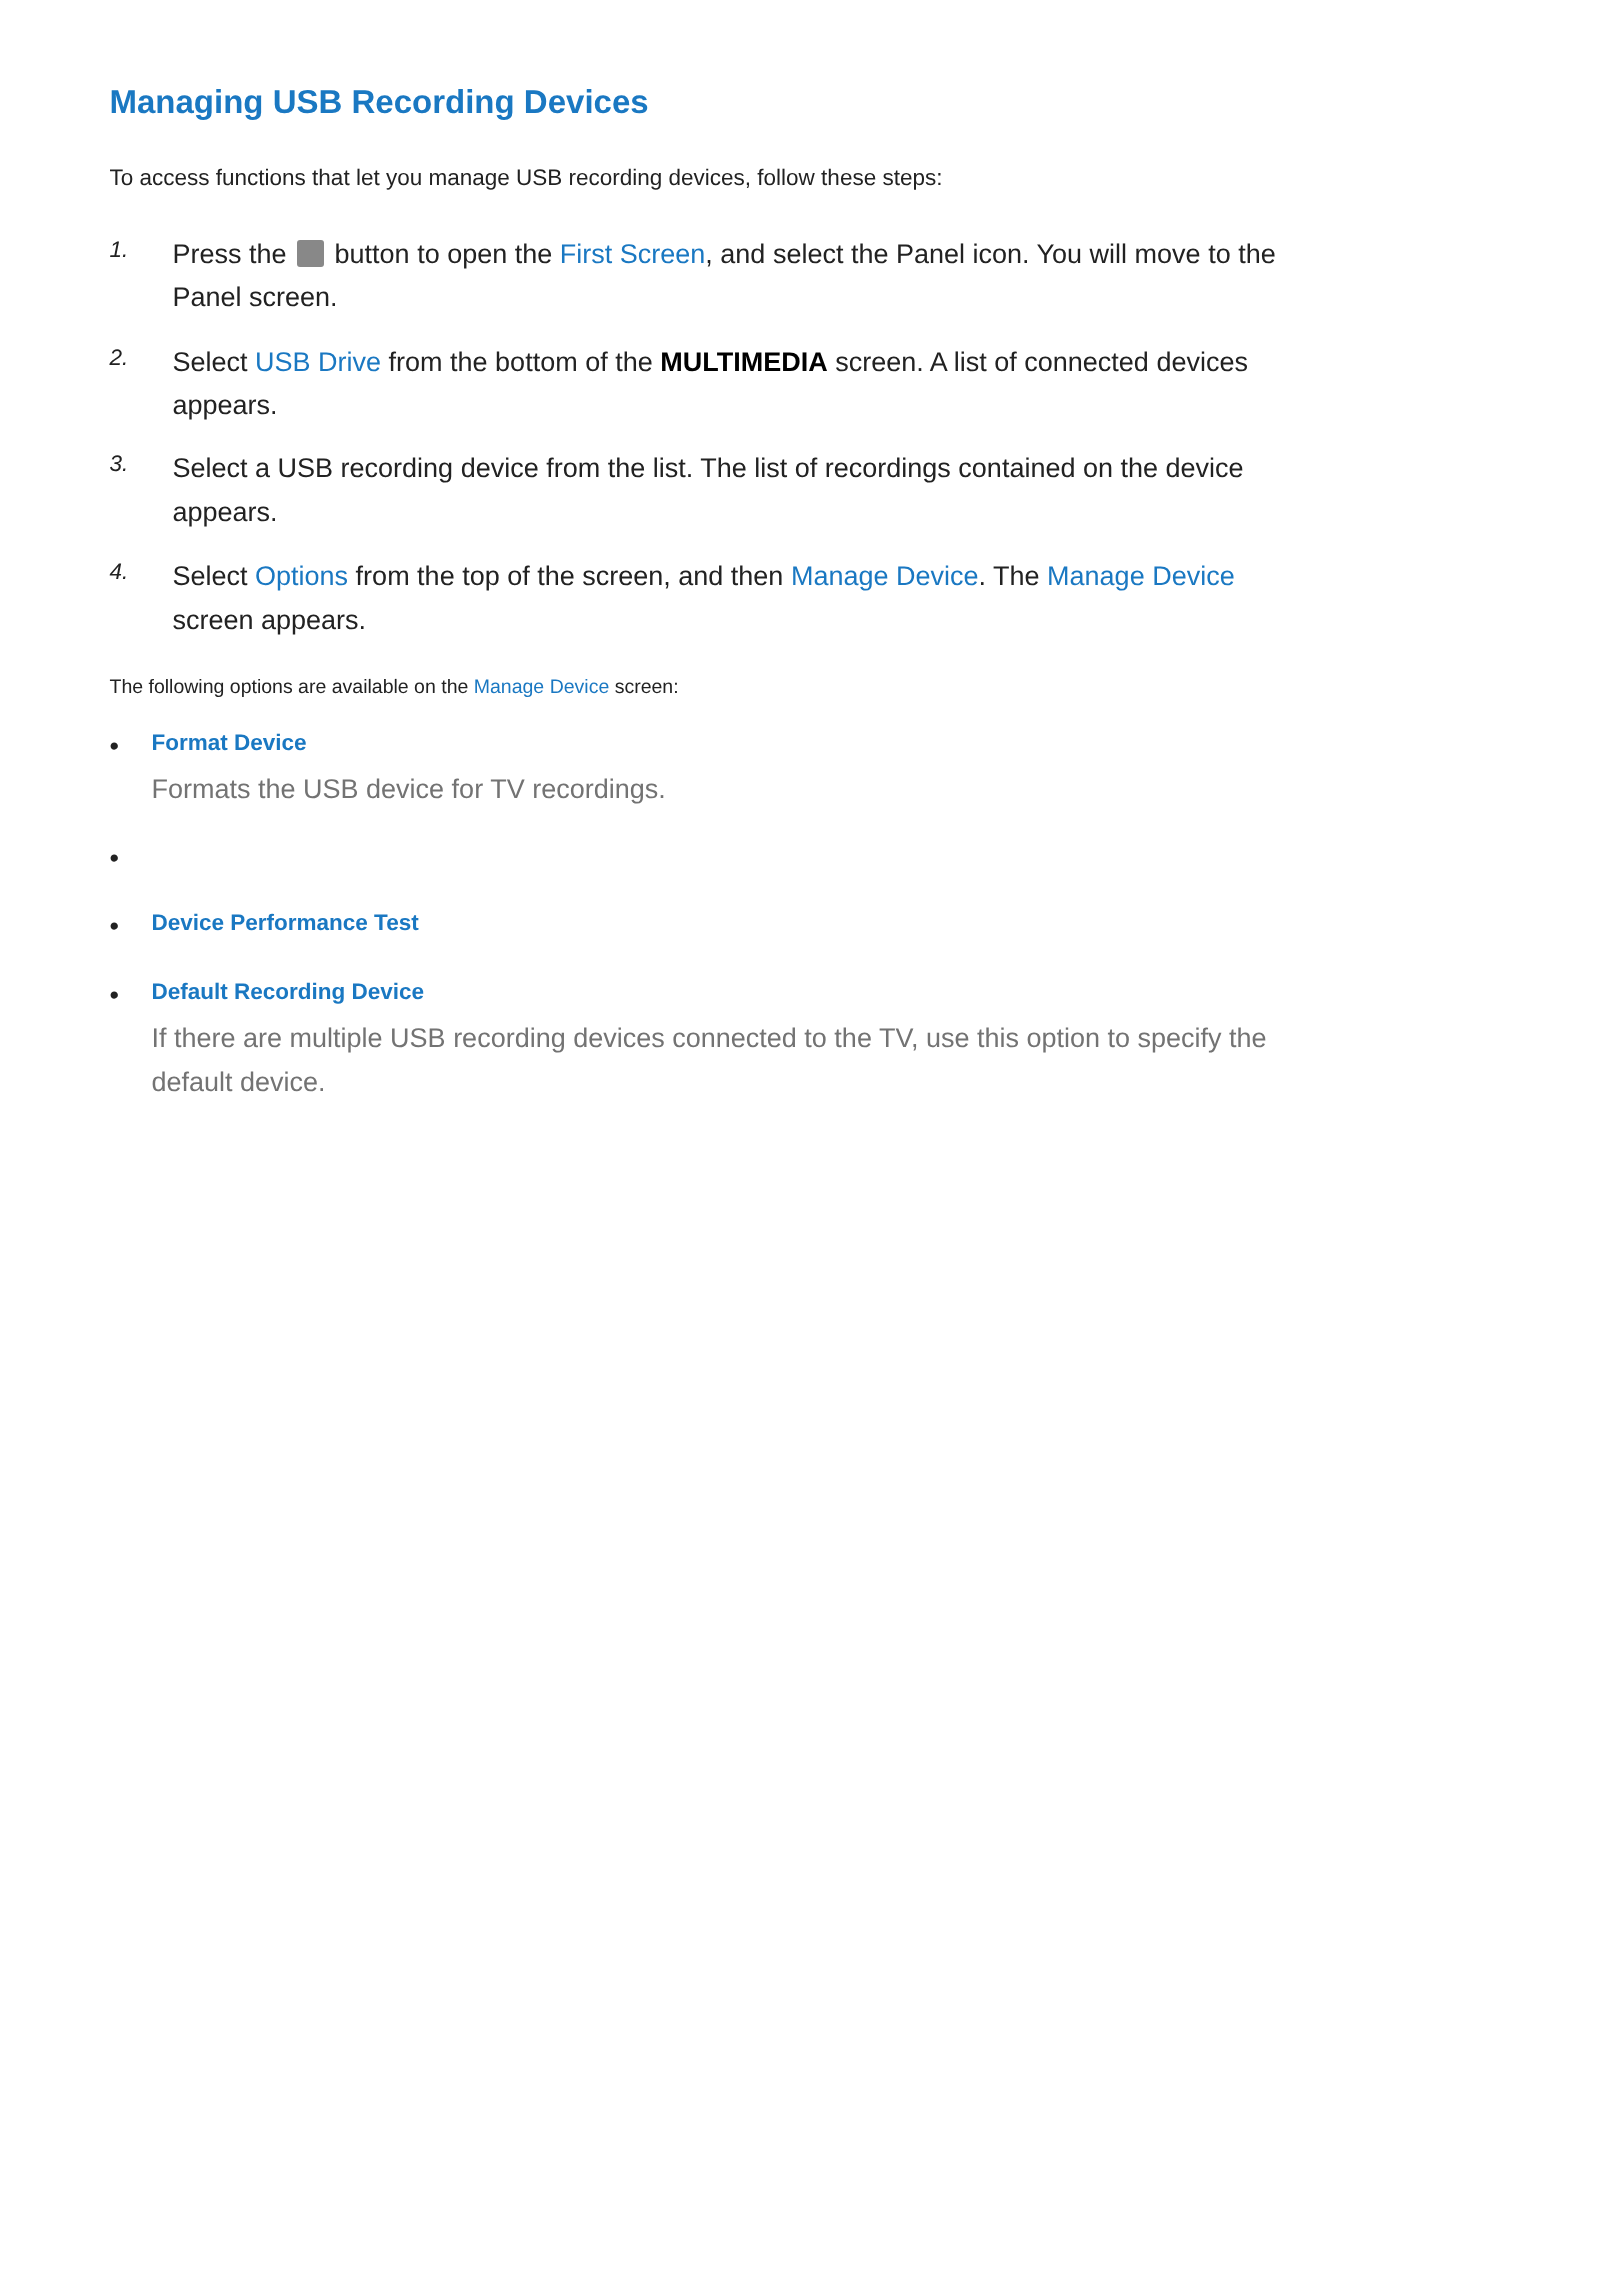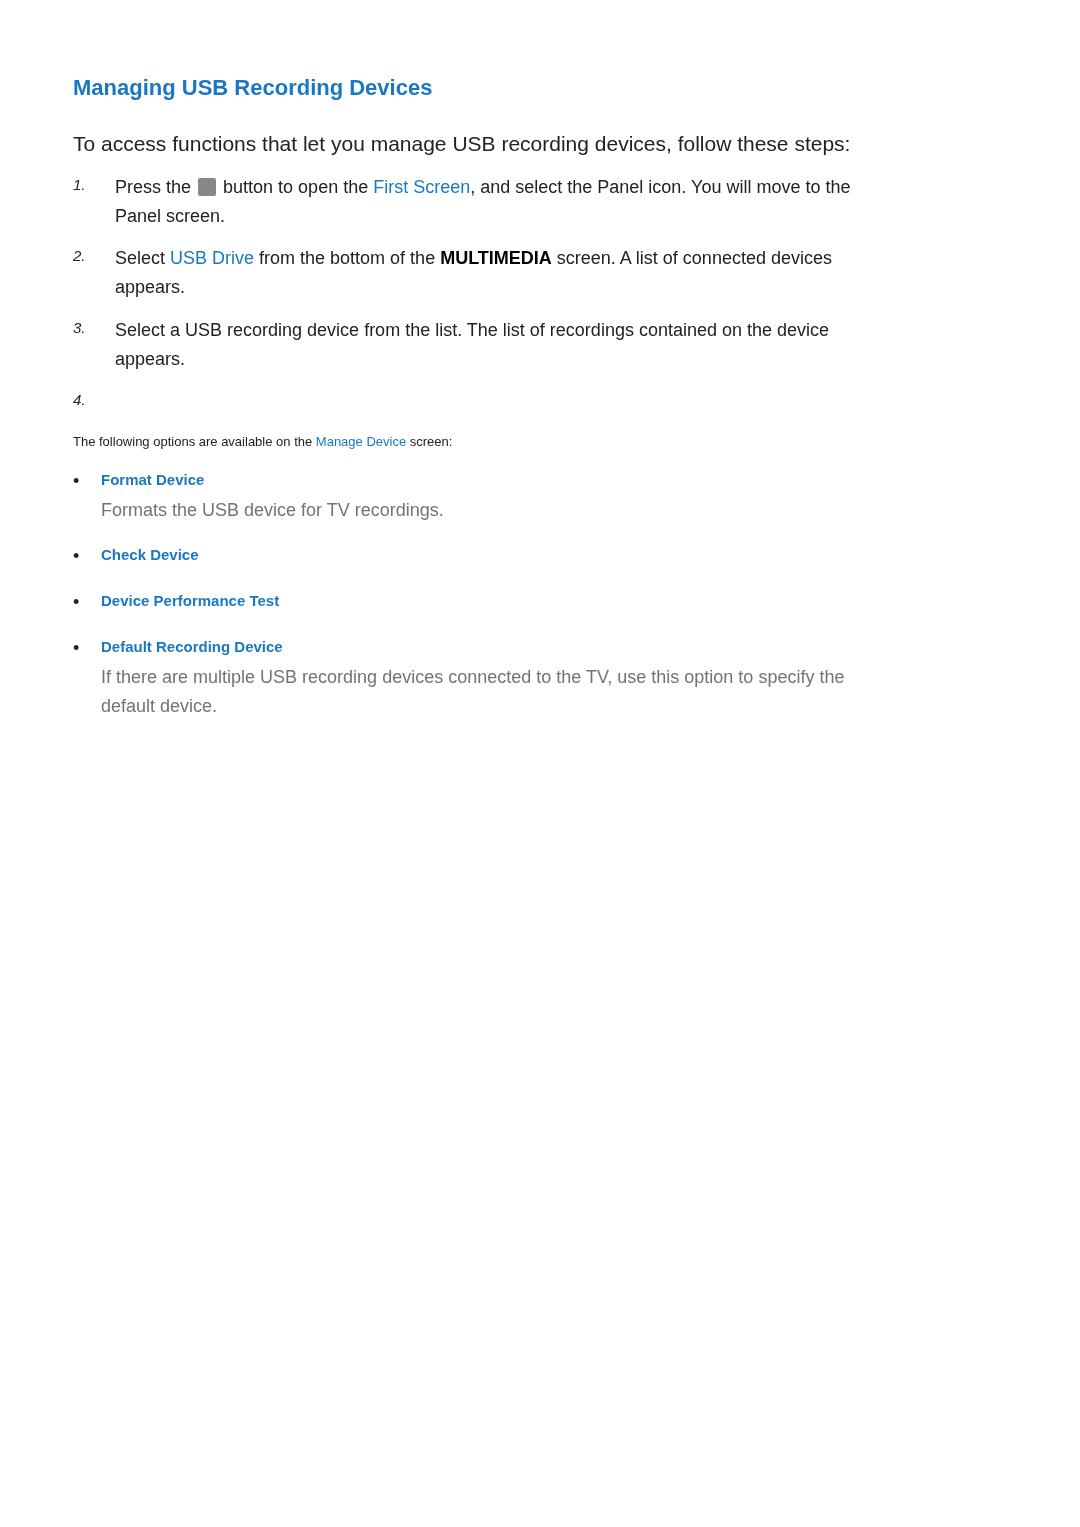--- a/index.html
+++ b/index.html
@@ -13,33 +13,33 @@
       font-family: Arial, sans-serif;
       font-size: 15px;
       color: #222222;
       line-height: 1.6;
     }
 
     .page {
       width: 952px;
       min-height: 1527px;
       background: #ffffff;
-      padding: 70px 73px 80px 73px;
+      padding: 50px 73px 80px 73px;
     }
 
     .page-title {
       color: #1a78c2;
       font-size: 22px;
       font-weight: bold;
       margin-bottom: 22px;
     }
 
     .intro-text {
-      margin-bottom: 12px;
-      font-size: 21px;
+      margin-bottom: 24px;
+      font-size: 15px;
       color: #222;
     }
 
     .steps-list {
       list-style: none;
       margin-bottom: 20px;
       padding: 0;
     }
 
     .steps-list li {
@@ -155,20 +155,23 @@
 
     <li>
       <span class="step-number">3.</span>
       <span class="step-content">
         Select a USB recording device from the list. The list of recordings contained on the device appears.
       </span>
     </li>
 
     <li>
       <span class="step-number">4.</span>
+      <span class="step-content">
+        Select <span class="highlight-blue">Options</span> from the top of the screen, and then <span class="highlight-blue">Manage Device</span>. The <span class="highlight-blue">Manage Device</span> screen appears.
+      </span>
     </li>
 
   </ol>
 
   <p class="options-intro">
     The following options are available on the <span class="highlight-blue">Manage Device</span> screen:
   </p>
 
   <ul class="options-list">
 
@@ -176,21 +179,20 @@
       <span class="bullet">•</span>
       <div class="option-content">
         <span class="option-title">Format Device</span>
         <span class="option-desc">Formats the USB device for TV recordings.</span>
       </div>
     </li>
 
     <li>
       <span class="bullet">•</span>
       <div class="option-content">
-        <span class="option-title">Check Device</span>
       </div>
     </li>
 
     <li>
       <span class="bullet">•</span>
       <div class="option-content">
         <span class="option-title">Device Performance Test</span>
       </div>
     </li>
 

